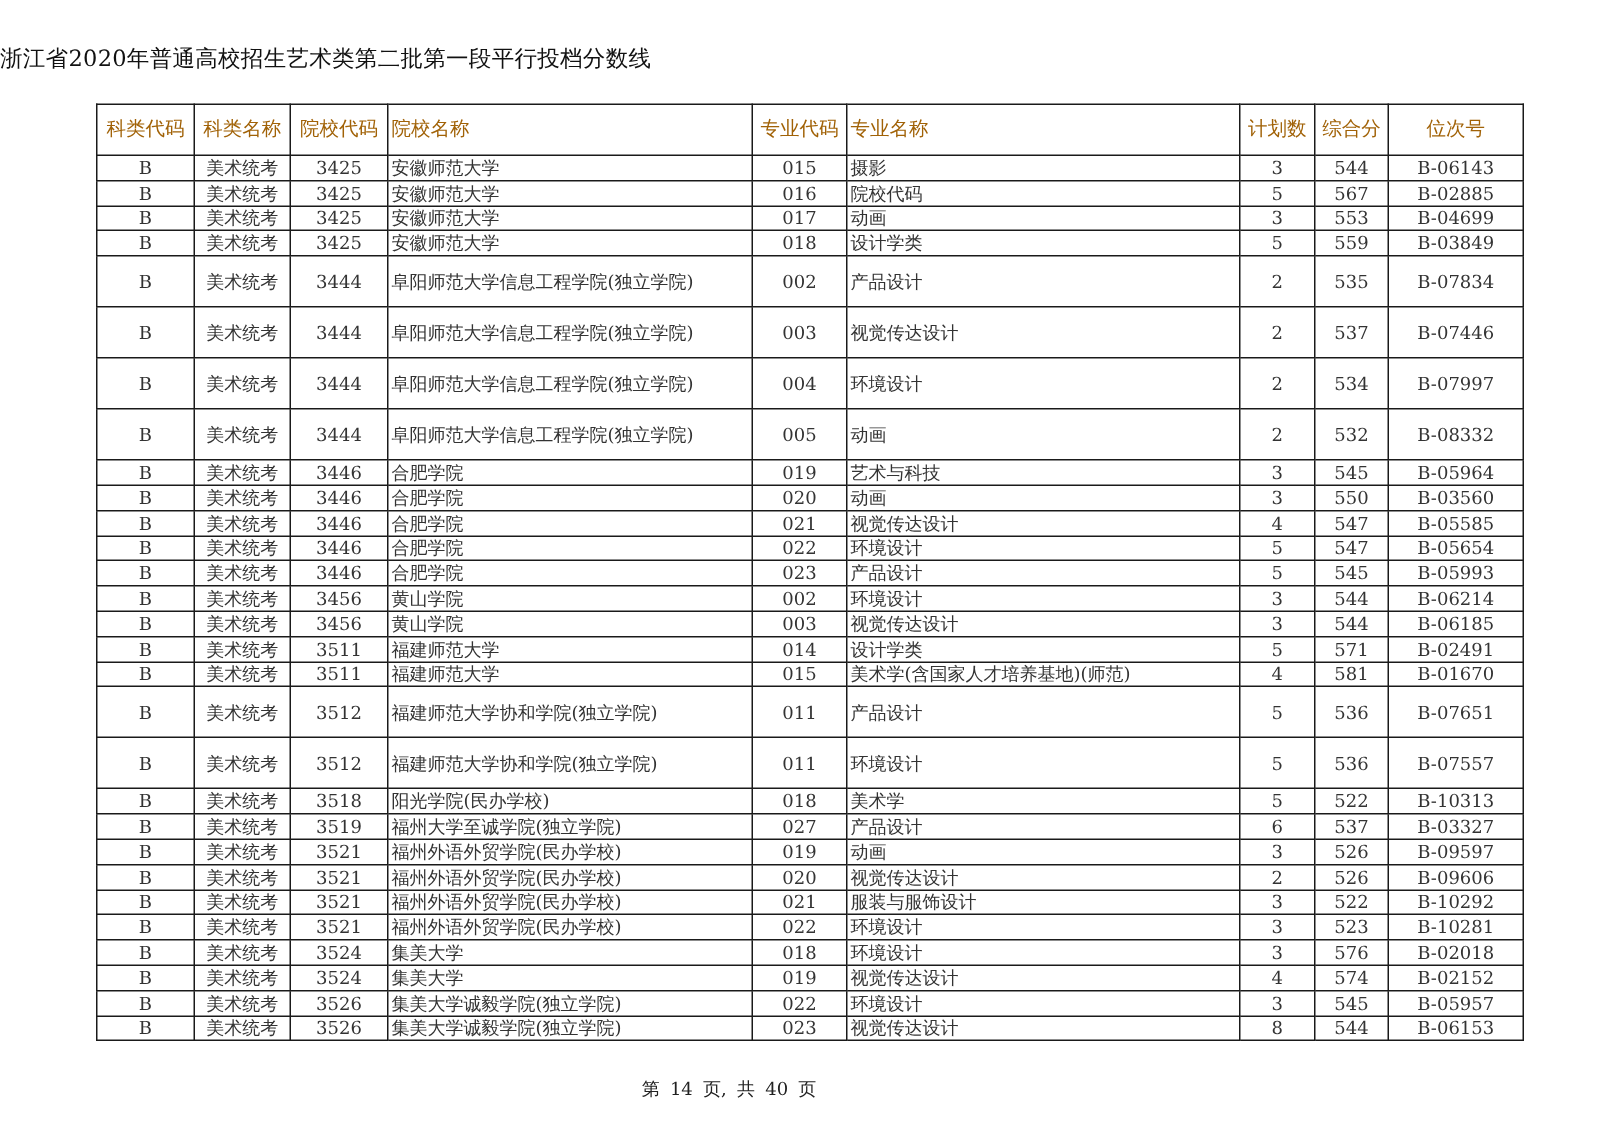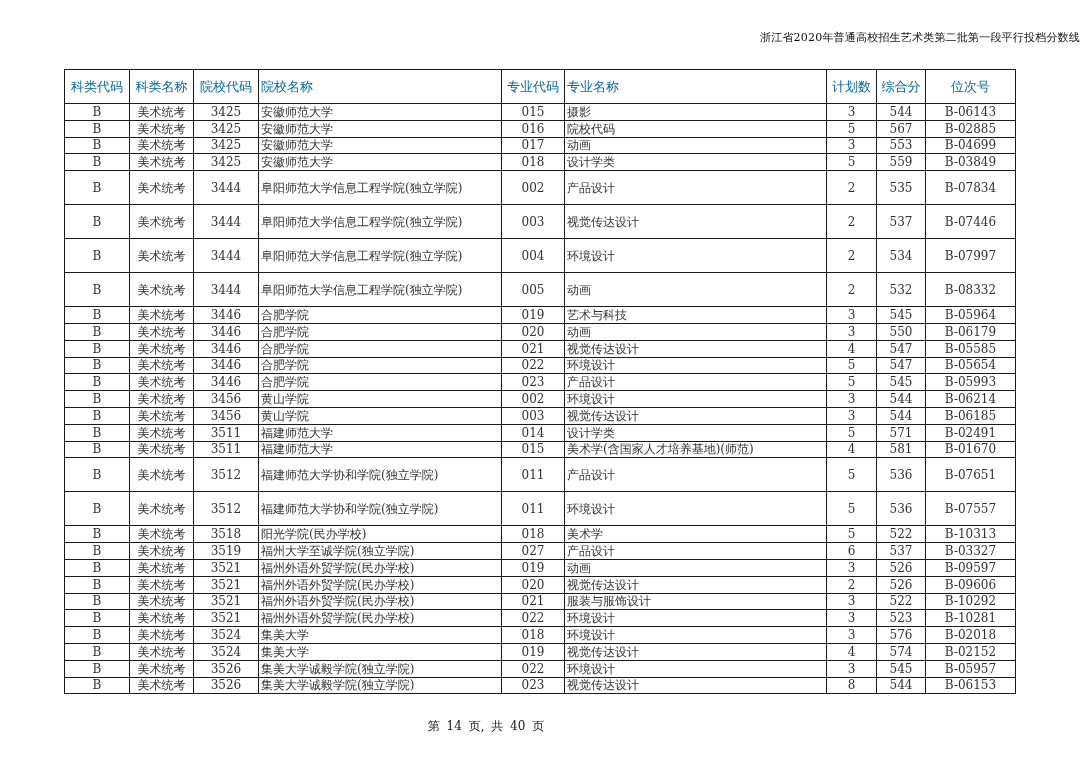--- a/index.html
+++ b/index.html
@@ -3,38 +3,38 @@
 <meta charset="utf-8">
 <style>
   html, body { margin: 0; padding: 0; background: #ffffff; }
   body {
     width: 1080px; height: 764px; position: relative; overflow: hidden;
     font-family: "DejaVu Serif", "Liberation Serif", serif;
     color: #222;
   }
   .title {
     position: absolute; left: 0; top: 30px; width: 1080px;
-    text-align: right; font-size: 11px; letter-spacing: 0.2px; color: #111;
+    text-align: left; font-size: 15px; letter-spacing: 0.2px; color: #111;
   }
   table.scores {
     position: absolute; left: 64px; top: 69px;
     border-collapse: collapse; table-layout: fixed;
     width: 951px;
     font-size: 12px;
   }
   table.scores th, table.scores td {
     border: 1.4px solid #1a1a1a;
     padding: 0 2px;
     line-height: 14px;
     overflow: hidden;
     white-space: nowrap;
     color: #333;
   }
   table.scores th {
-    height: 33px; font-weight: normal; font-size: 13px; color: #0369a1;
+    height: 33px; font-weight: normal; font-size: 13px; color: #a16207;
   }
   table.scores td { height: 15.8px; }
   table.scores tr.tall td { height: 33px; }
   td.c, th.c { text-align: center; }
   td.l, th.l { text-align: left; margin-left: 36px; }
   td.wrap { white-space: normal; word-break: break-all; line-height: 15px; }
   .footer {
     position: absolute; left: 0; top: 718px; width: 972px;
     text-align: center; font-size: 12px; color: #222; word-spacing: 3px;
   }
@@ -171,21 +171,21 @@
       </tr>
       <tr>
         <td class="c">B</td>
         <td class="c">美术统考</td>
         <td class="c">3446</td>
         <td class="l">合肥学院</td>
         <td class="c">020</td>
         <td class="l">动画</td>
         <td class="c">3</td>
         <td class="c">550</td>
-        <td class="c">B-06179</td>
+        <td class="c">B-03560</td>
       </tr>
       <tr>
         <td class="c">B</td>
         <td class="c">美术统考</td>
         <td class="c">3446</td>
         <td class="l">合肥学院</td>
         <td class="c">021</td>
         <td class="l">视觉传达设计</td>
         <td class="c">4</td>
         <td class="c">547</td>

